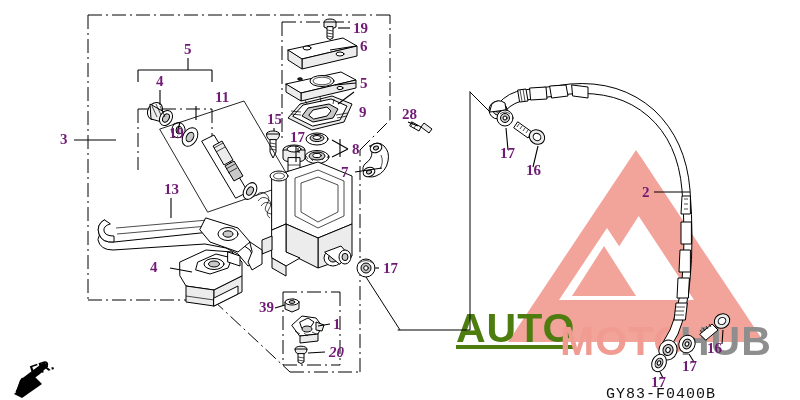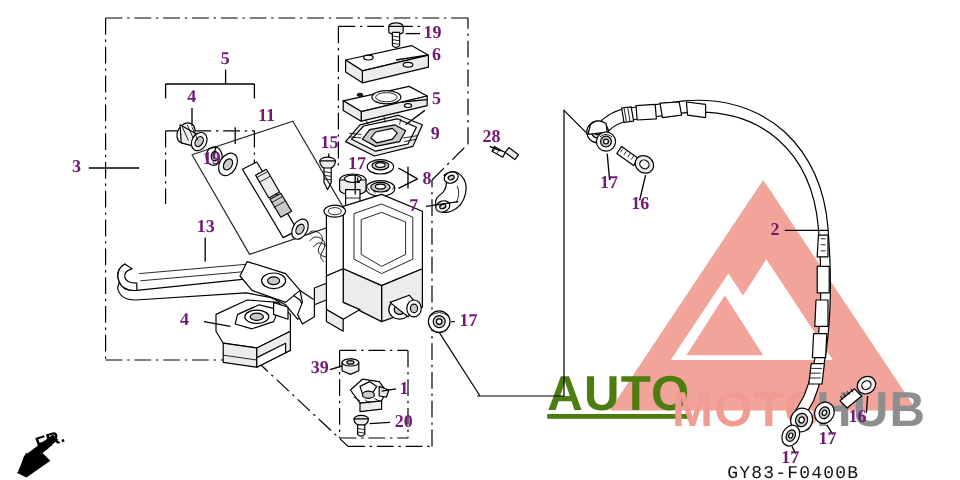--- a/index.html
+++ b/index.html
@@ -427,21 +427,21 @@
   <div class="lbl" style="left:290px;top:130px;">17</div>
   <div class="lbl" style="left:353px;top:21px;">19</div>
   <div class="lbl" style="left:360px;top:39px;">6</div>
   <div class="lbl" style="left:360px;top:76px;">5</div>
   <div class="lbl" style="left:359px;top:105px;">9</div>
   <div class="lbl" style="left:352px;top:142px;">8</div>
   <div class="lbl" style="left:341px;top:165px;">7</div>
   <div class="lbl" style="left:402px;top:107px;">28</div>
   <div class="lbl" style="left:259px;top:300px;">39</div>
   <div class="lbl" style="left:333px;top:317px;">1</div>
-  <div class="lbl" style="left:329px;top:345px;">20</div>
+  <div class="lbl" style="left:329px;top:345px;font-style:italic;">20</div>
   <div class="lbl" style="left:383px;top:261px;">17</div>
   <div class="lbl" style="left:500px;top:146px;">17</div>
   <div class="lbl" style="left:526px;top:163px;">16</div>
   <div class="lbl" style="left:642px;top:185px;">2</div>
   <div class="lbl" style="left:707px;top:341px;">16</div>
   <div class="lbl" style="left:682px;top:359px;">17</div>
   <div class="lbl" style="left:651px;top:375px;">17</div>
 
   <svg width="800" height="400" viewBox="0 0 800 400" style="position:absolute;left:0;top:0;">
     <path d="M379,268 L376,268" fill="none" stroke="#000" stroke-width="1.1"></path>

